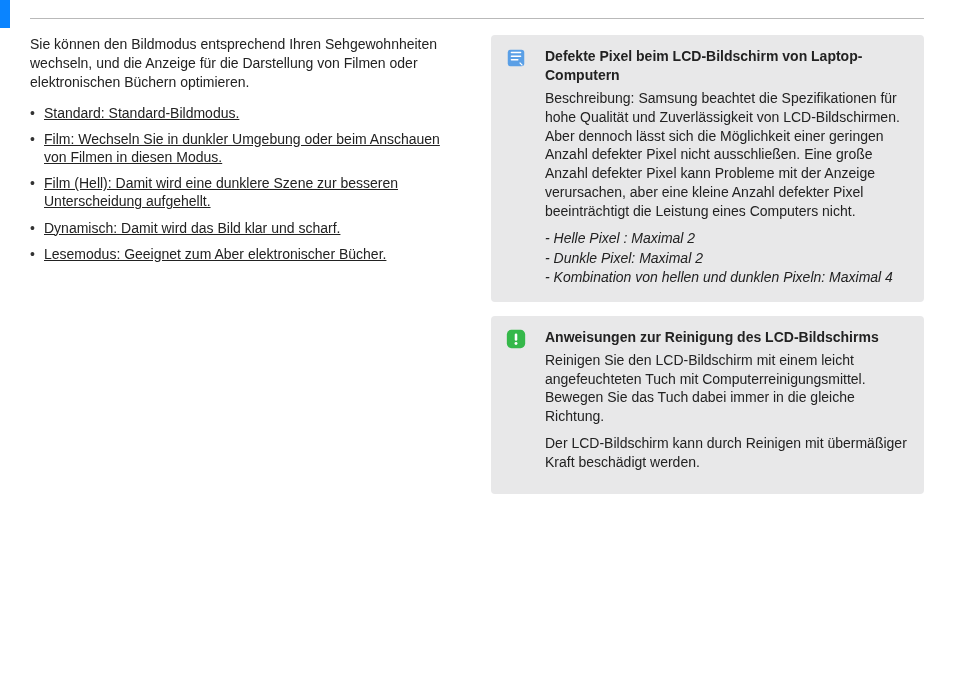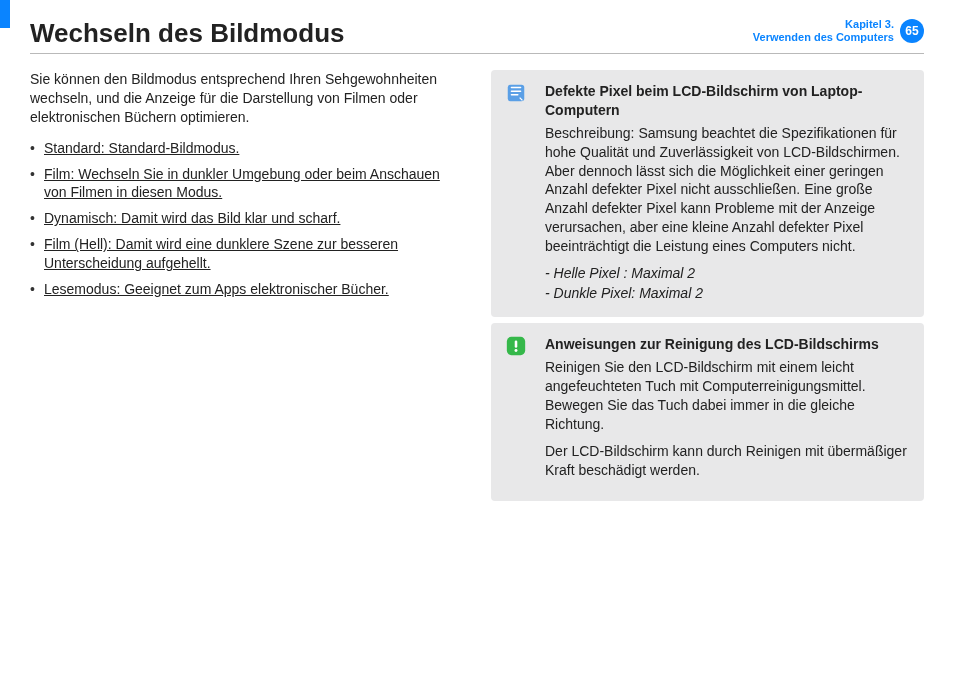--- a/index.html
+++ b/index.html
@@ -102,21 +102,21 @@
     position: absolute;
     left: 0;
     top: 0;
     color: #333;
   }
   .info-box {
     background: #e8e8e9;
     border-radius: 4px;
     padding: 12px 16px 14px 54px;
     position: relative;
-    margin-bottom: 6px;
+    margin-bottom: 14px;
     line-height: 1.35;
   }
   .info-box .box-icon {
     position: absolute;
     left: 14px;
     top: 12px;
     width: 22px;
     height: 22px;
   }
   .info-box .box-title {
@@ -133,60 +133,51 @@
     line-height: 1.4;
     font-style: italic;
   }
 </style>
 </head>
 <body>
 
 <div class="page">
   <div class="left-accent"></div>
 
-  <div class="header-row">
-    <h1 class="page-title">Wechseln des Bildmodus</h1>
-    <div class="header-right">
-      <div class="chapter-lines">
-        <div>Kapitel 3.</div>
-        <div>Verwenden des Computers</div>
-      </div>
-      <div class="page-badge">65</div>
-    </div>
-  </div>
   <div class="title-underline"></div>
 
   <div class="columns">
 
     <div class="col-left">
       <p class="intro-para">Sie können den Bildmodus entsprechend Ihren Sehgewohnheiten wechseln, und die Anzeige für die Darstellung von Filmen oder elektronischen Büchern optimieren.</p>
       <ul class="modes">
         <li>Standard: Standard-Bildmodus.</li>
         <li>Film: Wechseln Sie in dunkler Umgebung oder beim Anschauen von Filmen in diesen Modus.</li>
+        <li>Film (Hell): Damit wird eine dunklere Szene zur besseren Unterscheidung aufgehellt.</li>
         <li>Dynamisch: Damit wird das Bild klar und scharf.</li>
-        <li>Film (Hell): Damit wird eine dunklere Szene zur besseren Unterscheidung aufgehellt.</li>
-        <li>Lesemodus: Geeignet zum Apps elektronischer Bücher.</li>
+        <li>Lesemodus: Geeignet zum Aber elektronischer Bücher.</li>
       </ul>
     </div>
 
     <div class="col-right">
 
       <div class="info-box">
         <span class="box-icon">
           <svg viewBox="0 0 24 24" width="22" height="22">
             <rect x="3" y="3" width="18" height="18" rx="3" fill="#5a9fe6"></rect>
             <path d="M7 6 L17 6 M7 10 L17 10 M7 14 L14 14" stroke="#ffffff" stroke-width="1.6" stroke-linecap="round" fill="none"></path>
             <path d="M16 17 L19 20" stroke="#ffffff" stroke-width="1.4"></path>
           </svg>
         </span>
         <div class="box-title">Defekte Pixel beim LCD-Bildschirm von Laptop-Computern</div>
         <p>Beschreibung: Samsung beachtet die Spezifikationen für hohe Qualität und Zuverlässigkeit von LCD-Bildschirmen. Aber dennoch lässt sich die Möglichkeit einer geringen Anzahl defekter Pixel nicht ausschließen. Eine große Anzahl defekter Pixel kann Probleme mit der Anzeige verursachen, aber eine kleine Anzahl defekter Pixel beeinträchtigt die Leistung eines Computers nicht.</p>
         <div class="limits">
           <div>- Helle Pixel : Maximal 2</div>
           <div>- Dunkle Pixel: Maximal 2</div>
+          <div>- Kombination von hellen und dunklen Pixeln: Maximal 4</div>
         </div>
       </div>
 
       <div class="info-box">
         <span class="box-icon">
           <svg viewBox="0 0 24 24" width="22" height="22">
             <rect x="2" y="2" width="20" height="20" rx="5" fill="#35b84a"></rect>
             <rect x="10.6" y="6" width="2.8" height="8" rx="1.4" fill="#ffffff"></rect>
             <circle cx="12" cy="17" r="1.6" fill="#ffffff"></circle>
           </svg>

